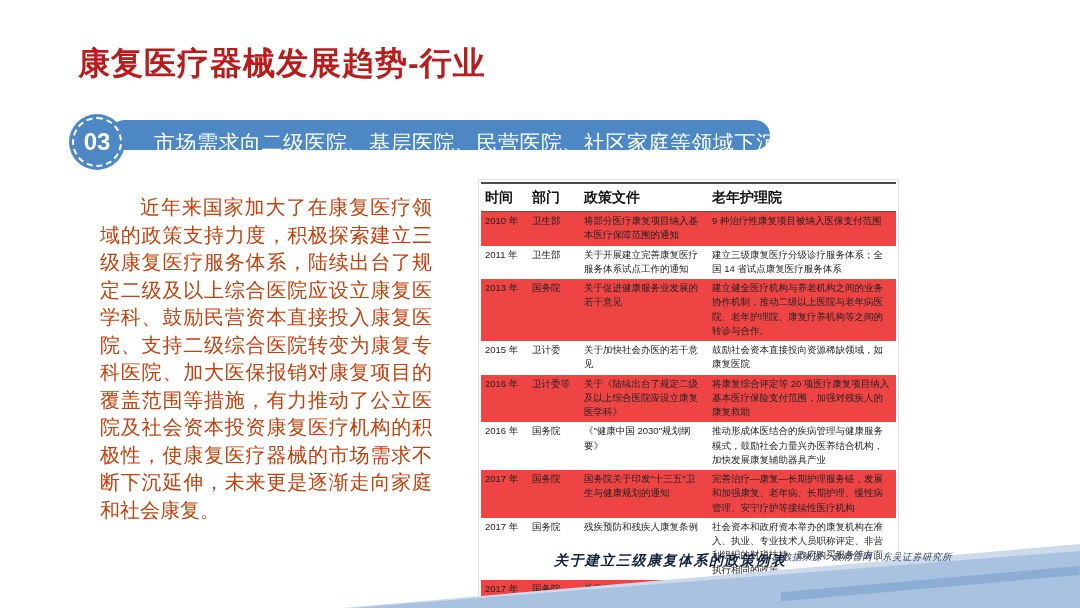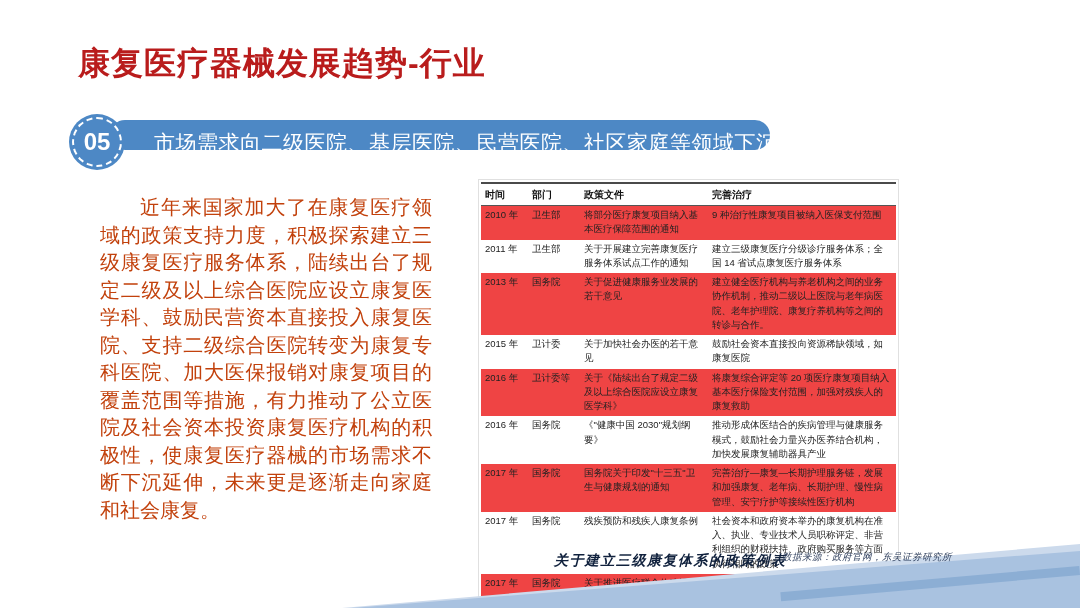--- a/index.html
+++ b/index.html
@@ -41,21 +41,21 @@
   }
   table.policy{
     width:100%;border-collapse:collapse;table-layout:fixed;
     font-size:9.5px;line-height:1.5;color:#222222;
     border-top:2px solid #4a4a4a;border-bottom:2px solid #4a4a4a;
   }
   table.policy col.c-time{width:47px;}
   table.policy col.c-dept{width:52px;}
   table.policy col.c-policy{width:128px;}
   table.policy th{
-    text-align:left;font-weight:bold;font-size:10px;color:#111;
+    text-align:left;font-weight:bold;font-size:14px;color:#111;
     padding:3px 4px 3px 4px;border-bottom:1px solid #555;
   }
   table.policy td{
     padding:2px 4px 3px 4px;vertical-align:top;
   }
   table.policy td:nth-child(1),table.policy td:nth-child(2){white-space:nowrap;}
   table.policy tr.shaded{background:#ef4444;}
   
   .caption-row{position:absolute;left:478px;top:550px;width:500px;height:22px;z-index:10;font-style:italic;}
   .table-caption{
@@ -85,40 +85,40 @@
 </head>
 <body>
 
 <div class="slide">
 
   <div class="page-title">康复医疗器械发展趋势-行业</div>
 
   <div class="section">
     <div class="pill">市场需求向二级医院、基层医院、民营医院、社区家庭等领域下沉</div>
     <div class="badge">
-      <span>05</span>
+      <span>03</span>
     </div>
   </div>
 
   <div class="intro">近年来国家加大了在康复医疗领域的政策支持力度，积极探索建立三级康复医疗服务体系，陆续出台了规定二级及以上综合医院应设立康复医学科、鼓励民营资本直接投入康复医院、支持二级综合医院转变为康复专科医院、加大医保报销对康复项目的覆盖范围等措施，有力推动了公立医院及社会资本投资康复医疗机构的积极性，使康复医疗器械的市场需求不断下沉延伸，未来更是逐渐走向家庭和社会康复。</div>
 
   <div class="table-wrap">
     <table class="policy">
       <colgroup>
         <col class="c-time">
           <col class="c-dept">
           <col class="c-policy">
           <col class="c-content">
       </colgroup>
       <thead>
         <tr>
             <th>时间</th>
             <th>部门</th>
             <th>政策文件</th>
-            <th>完善治疗</th>
+            <th>老年护理院</th>
           </tr>
       </thead>
       <tbody>
           <tr class="shaded">
             <td>2010 年</td>
             <td>卫生部</td>
             <td>将部分医疗康复项目纳入基本医疗保障范围的通知</td>
             <td>9 种治疗性康复项目被纳入医保支付范围</td>
           </tr>
           <tr>

